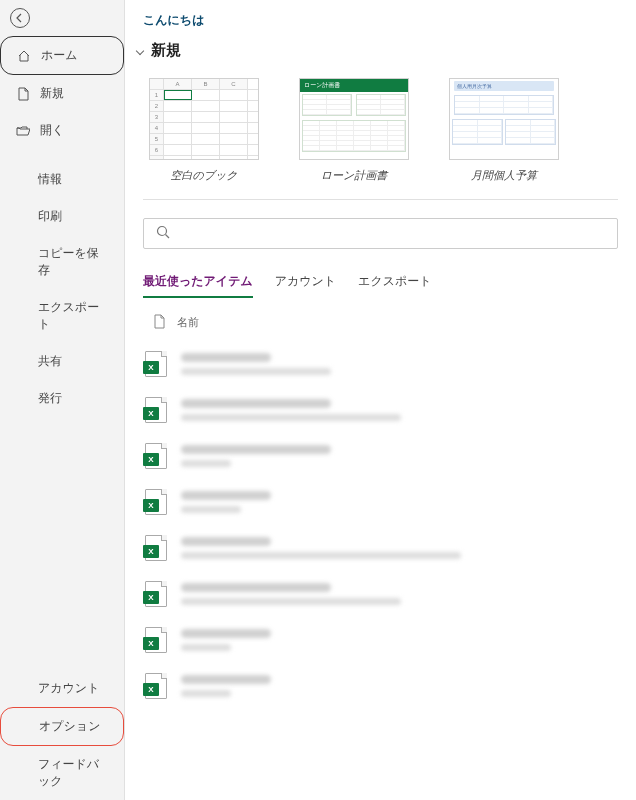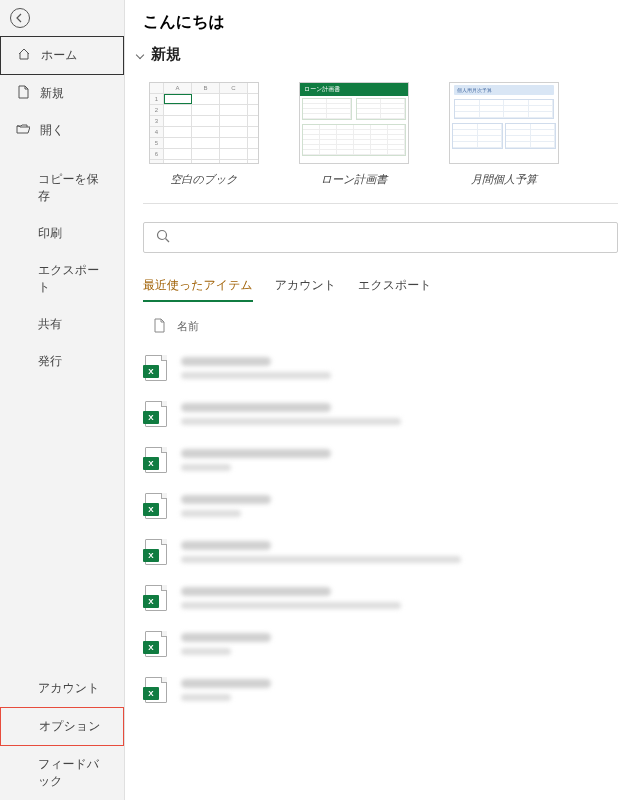--- a/index.html
+++ b/index.html
@@ -1,41 +1,41 @@
 <!DOCTYPE html>
 <html><head>
 <meta charset="utf-8">
 <style>
 * { margin: 0; padding: 0; box-sizing: border-box; }
 body { font-family: "Yu Gothic UI", "Meiryo", sans-serif; font-size: 13px; color: #333; background: #fff; width: 636px; }
 .app { display: flex; height: 800px; }
 .sidebar { width: 125px; background: #f3f3f3; border-right: 1px solid #e0e0e0; display: flex; flex-direction: column; }
 .back-btn { padding: 8px 10px; cursor: pointer; }
 .back-circle { width: 20px; height: 20px; border: 1px solid #555; border-radius: 50%; display: flex; align-items: center; justify-content: center; }
-.nav-item { display: flex; padding: 10px 16px; cursor: pointer; font-size: 12px; color: #444; gap: 10px; }
+.nav-item { display: flex; align-items: center; padding: 10px 16px; cursor: pointer; font-size: 12px; color: #444; gap: 10px; border-radius: 13px; }
 .nav-item.active { border: 1px solid #333; }
 .nav-item.highlight-red { border: 1.5px solid #e74c3c; }
 .nav-icon { width: 14px; height: 14px; display: flex; align-items: center; justify-content: center; }
 .nav-sub { padding-left: 38px; }
 .nav-spacer { flex: 1; }
 .main { flex: 1; padding: 12px 0 0 0; overflow: hidden; }
-.page-title { font-size: 16px; font-weight: 600; color: #000000; padding: 0 18px 6px 18px; }
+.page-title { font-size: 12px; font-weight: 600; color: #0c4a6e; padding: 0 18px 6px 18px; }
 .section-header { display: flex; align-items: center; gap: 8px; padding: 6px 12px; cursor: pointer; }
 .section-title { font-size: 15px; font-weight: 600; color: #222; }
 .templates { display: flex; gap: 40px; padding: 12px 24px 16px 24px; }
 .template { display: flex; flex-direction: column; align-items: center; gap: 8px; cursor: pointer; }
 .template-thumb { width: 110px; height: 82px; border: 1px solid #d0d0d0; background: #fff; position: relative; overflow: hidden; }
 .template-label { font-size: 11px; color: #444; font-style: italic; }
 .divider { border-top: 1px solid #e0e0e0; margin: 0 18px; }
 .search-wrap { padding: 18px; }
 .search-box { display: flex; align-items: center; border: 1px solid #ccc; border-radius: 2px; padding: 6px 12px; gap: 12px; }
 .search-box input { border: none; outline: none; width: 100%; font-size: 13px; }
 .tabs { display: flex; gap: 22px; padding: 0 18px 6px 18px; font-size: 12px; }
 .tab { padding: 6px 0; cursor: pointer; color: #444; }
-.tab.active { border-bottom: 2px solid #107c41; color: #a16207; font-weight: 400; }
+.tab.active { border-bottom: 2px solid #107c41; color: #701a75; font-weight: 700; }
 .list-header { display: flex; align-items: center; gap: 12px; padding: 10px 24px; font-size: 11px; color: #666; }
 .file-list { }
 .file-row { display: flex; align-items: center; gap: 14px; padding: 10px 20px; cursor: pointer; }
 .file-icon { width: 22px; height: 26px; position: relative; }
 .file-icon-paper { position: absolute; inset: 0; border: 1px solid #aaa; border-radius: 1px; background: #fff; }
 .file-icon-fold { position: absolute; top: 0; right: 0; width: 6px; height: 6px; border-left: 1px solid #aaa; border-bottom: 1px solid #aaa; background: #f3f3f3; }
 .file-icon-badge { position: absolute; left: -2px; bottom: 3px; width: 16px; height: 13px; background: #107c41; border-radius: 1px; display: flex; align-items: center; justify-content: center; color: #fff; font-size: 8px; font-weight: bold; }
 .file-meta { flex: 1; }
 .blur-line { background: #d0d0d0; border-radius: 6px; filter: blur(2px); height: 9px; margin-bottom: 6px; }
 .blur-line.short { width: 90px; }
@@ -92,24 +92,27 @@
     <div class="nav-item">
       <span class="nav-icon">
           <svg width="14" height="12" viewBox="0 0 14 12">
             <path d="M1 3 V10 H12 L14 4 H4 L3 3 Z M1 3 H5 L6 2 H11 V4" stroke="#555" stroke-width="1" fill="none"></path>
           </svg>
         </span>
       <span>開く</span>
     </div>
     <div style="height:12px"></div>
     <div class="nav-item nav-sub">
+        <span>情報</span>
+      </div>
+    <div class="nav-item nav-sub">
+        <span>印刷</span>
+      </div>
+    <div class="nav-item nav-sub">
         <span>コピーを保存</span>
-      </div>
-    <div class="nav-item nav-sub">
-        <span>印刷</span>
       </div>
     <div class="nav-item nav-sub">
         <span>エクスポート</span>
       </div>
     <div class="nav-item nav-sub">
         <span>共有</span>
       </div>
     <div class="nav-item nav-sub">
         <span>発行</span>
       </div>

